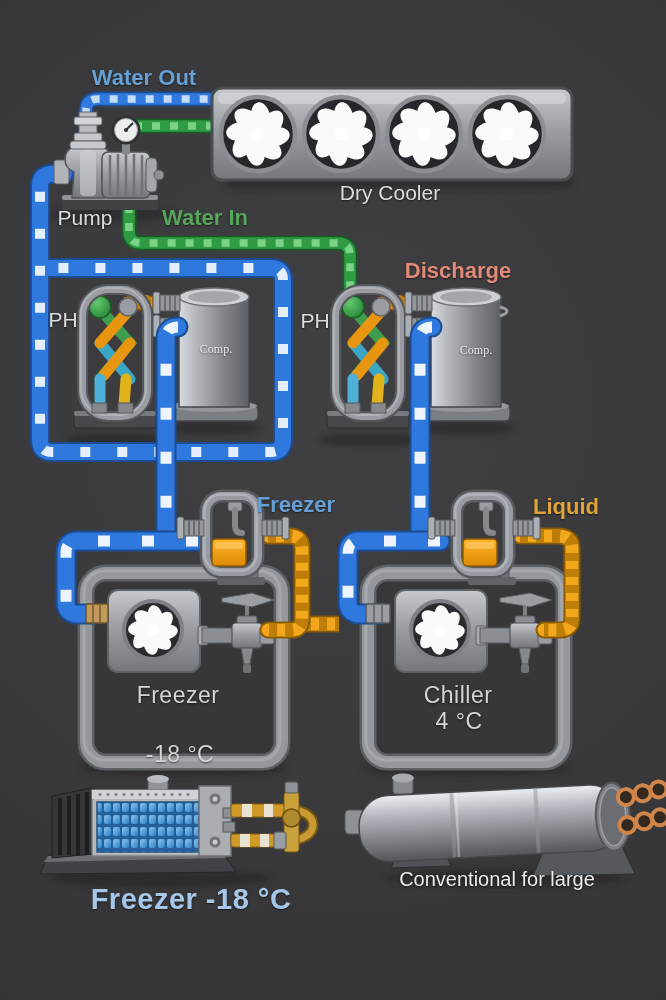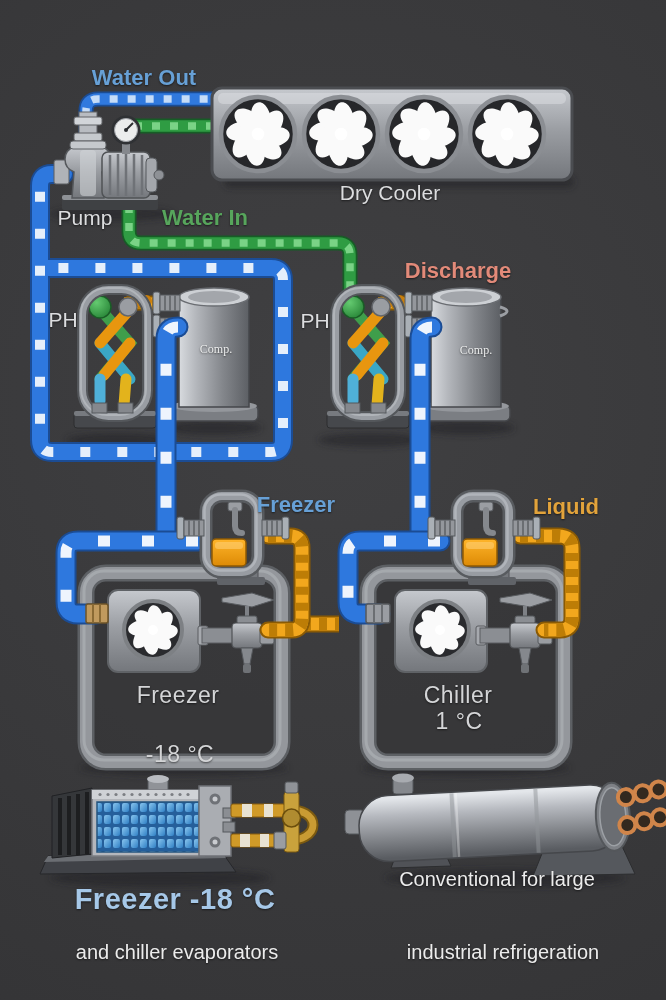--- a/index.html
+++ b/index.html
@@ -13,21 +13,21 @@
     position:absolute;transform:translateX(-50%);white-space:nowrap;
     text-shadow:0 1px 2px rgba(0,0,0,.55);line-height:1.1;text-align:right;
   }
   .lbl-blue{color:#67a0d6;font-size:22px;font-weight:600;}
   .lbl-green{color:#57a55c;font-size:22px;font-weight:600;}
   .lbl-salmon{color:#e28a79;font-size:22px;font-weight:600;}
   .lbl-orange{color:#e2a33b;font-size:22px;font-weight:600;}
   .lbl-white{color:#dcdddf;font-size:21px;font-weight:400;}
   .lbl-comp{color:#eceded;font-size:12px;font-weight:400;font-family:Liberation Serif, serif;}
   .lbl-zone{color:#d4d5d7;font-size:23px;font-weight:400;letter-spacing:.5px;}
-  .cap-h{color:#a6c8e8;font-size:29px;font-weight:600;letter-spacing:.5px;}
+  .cap-h{color:#a6c8e8;font-size:29px;font-weight:600;letter-spacing:.5px;margin-left:16px;}
   .cap-s{color:#ececec;font-size:20px;font-weight:400;}
   svg .ol{fill:none;stroke-linecap:round;stroke-linejoin:round;}
   svg .dash{fill:none;stroke-linecap:butt;stroke-linejoin:round;}
 </style>
 </head>
 <body>
 
 <div class="stage">
 
 <svg width="666" height="1000" viewBox="0 0 666 1000">
@@ -428,20 +428,18 @@
 <div class="lbl lbl-white" style="left:63px;top:308px;">PH</div>
 <div class="lbl lbl-white" style="left:315px;top:309px;">PH</div>
 <div class="lbl lbl-comp" style="left:216px;top:343px;">Comp.</div>
 <div class="lbl lbl-comp" style="left:476px;top:344px;">Comp.</div>
 <div class="lbl lbl-blue" style="left:296px;top:493px;">Freezer</div>
 <div class="lbl lbl-orange" style="left:558px;top:495px;margin-left:8px;">Liquid</div>
 
 <div class="lbl lbl-zone" style="left:178px;top:683px;">Freezer</div>
 <div class="lbl lbl-zone" style="left:180px;top:742px;">-18 °C</div>
 <div class="lbl lbl-zone" style="left:458px;top:683px;">Chiller</div>
-<div class="lbl lbl-zone" style="left:459px;top:709px;">1 °C</div>
+<div class="lbl lbl-zone" style="left:459px;top:709px;">4 °C</div>
 
 <div class="lbl cap-h" style="left:175px;top:884px;">Freezer -18 °C</div>
-<div class="lbl cap-s" style="left:177px;top:941px;">and chiller evaporators</div>
 <div class="lbl cap-s" style="left:497px;top:868px;">Conventional for large</div>
-<div class="lbl cap-s" style="left:503px;top:941px;">industrial refrigeration</div>
 
 </div>
 
 </body></html>

